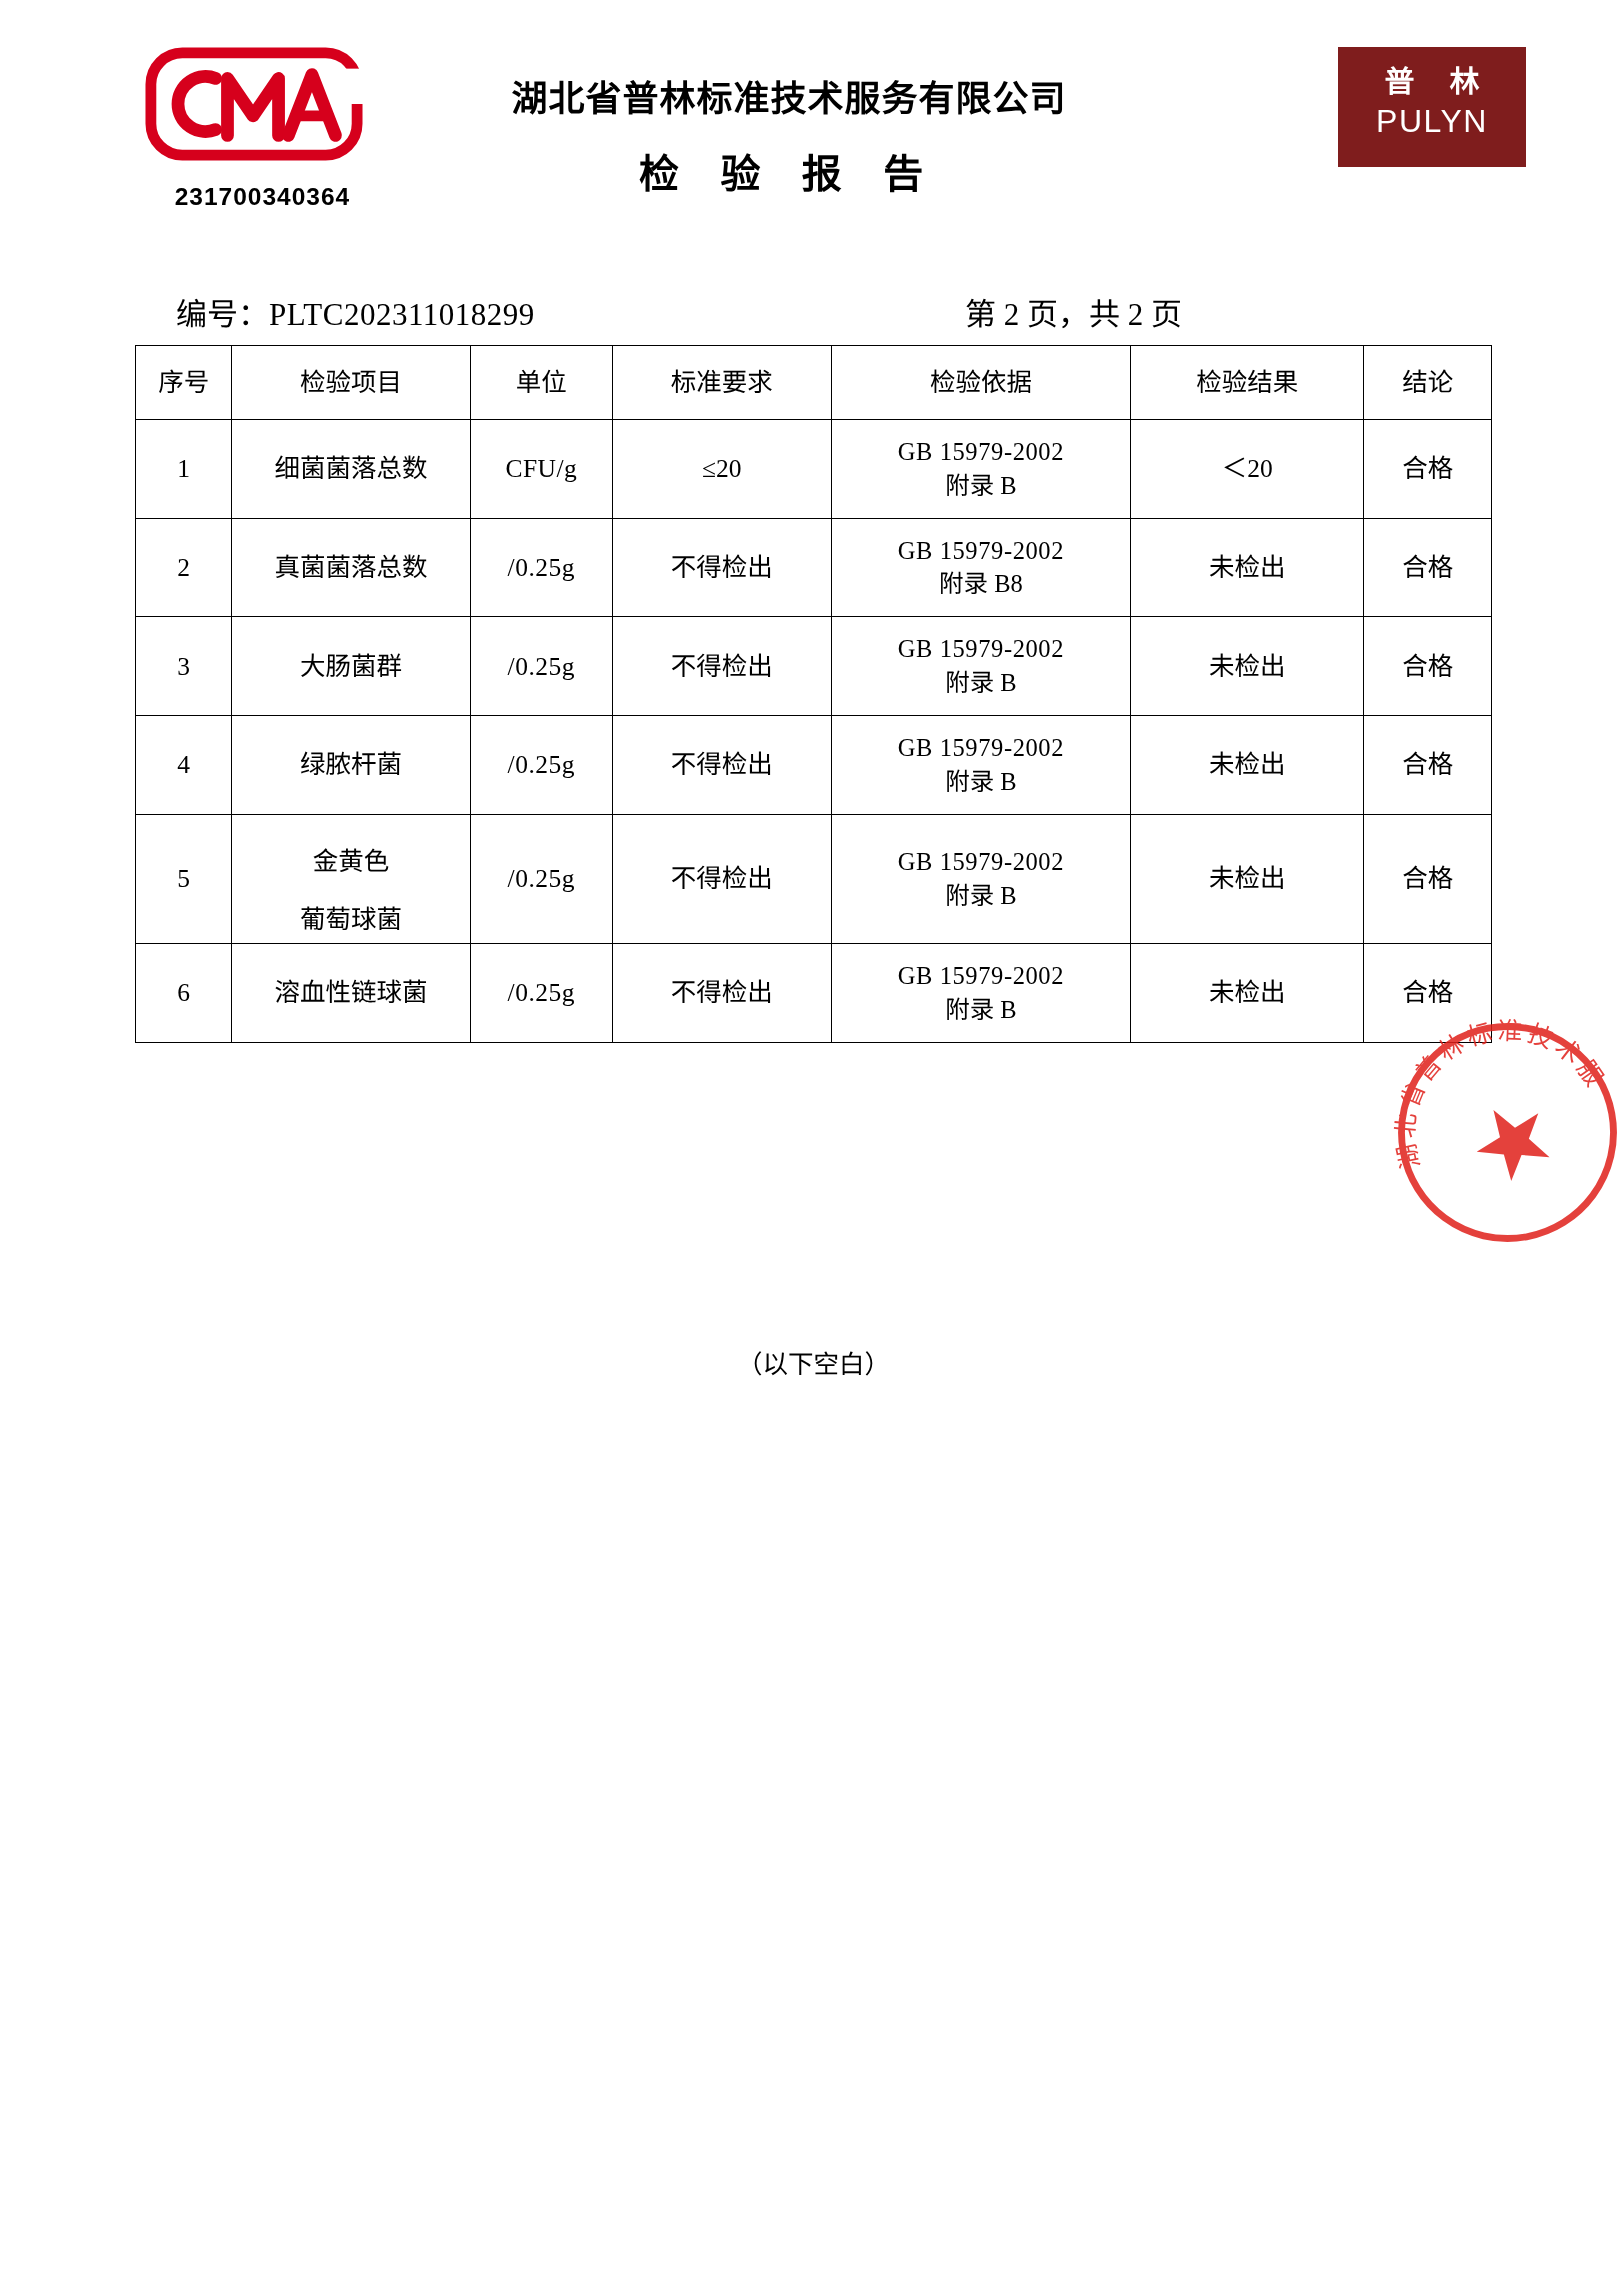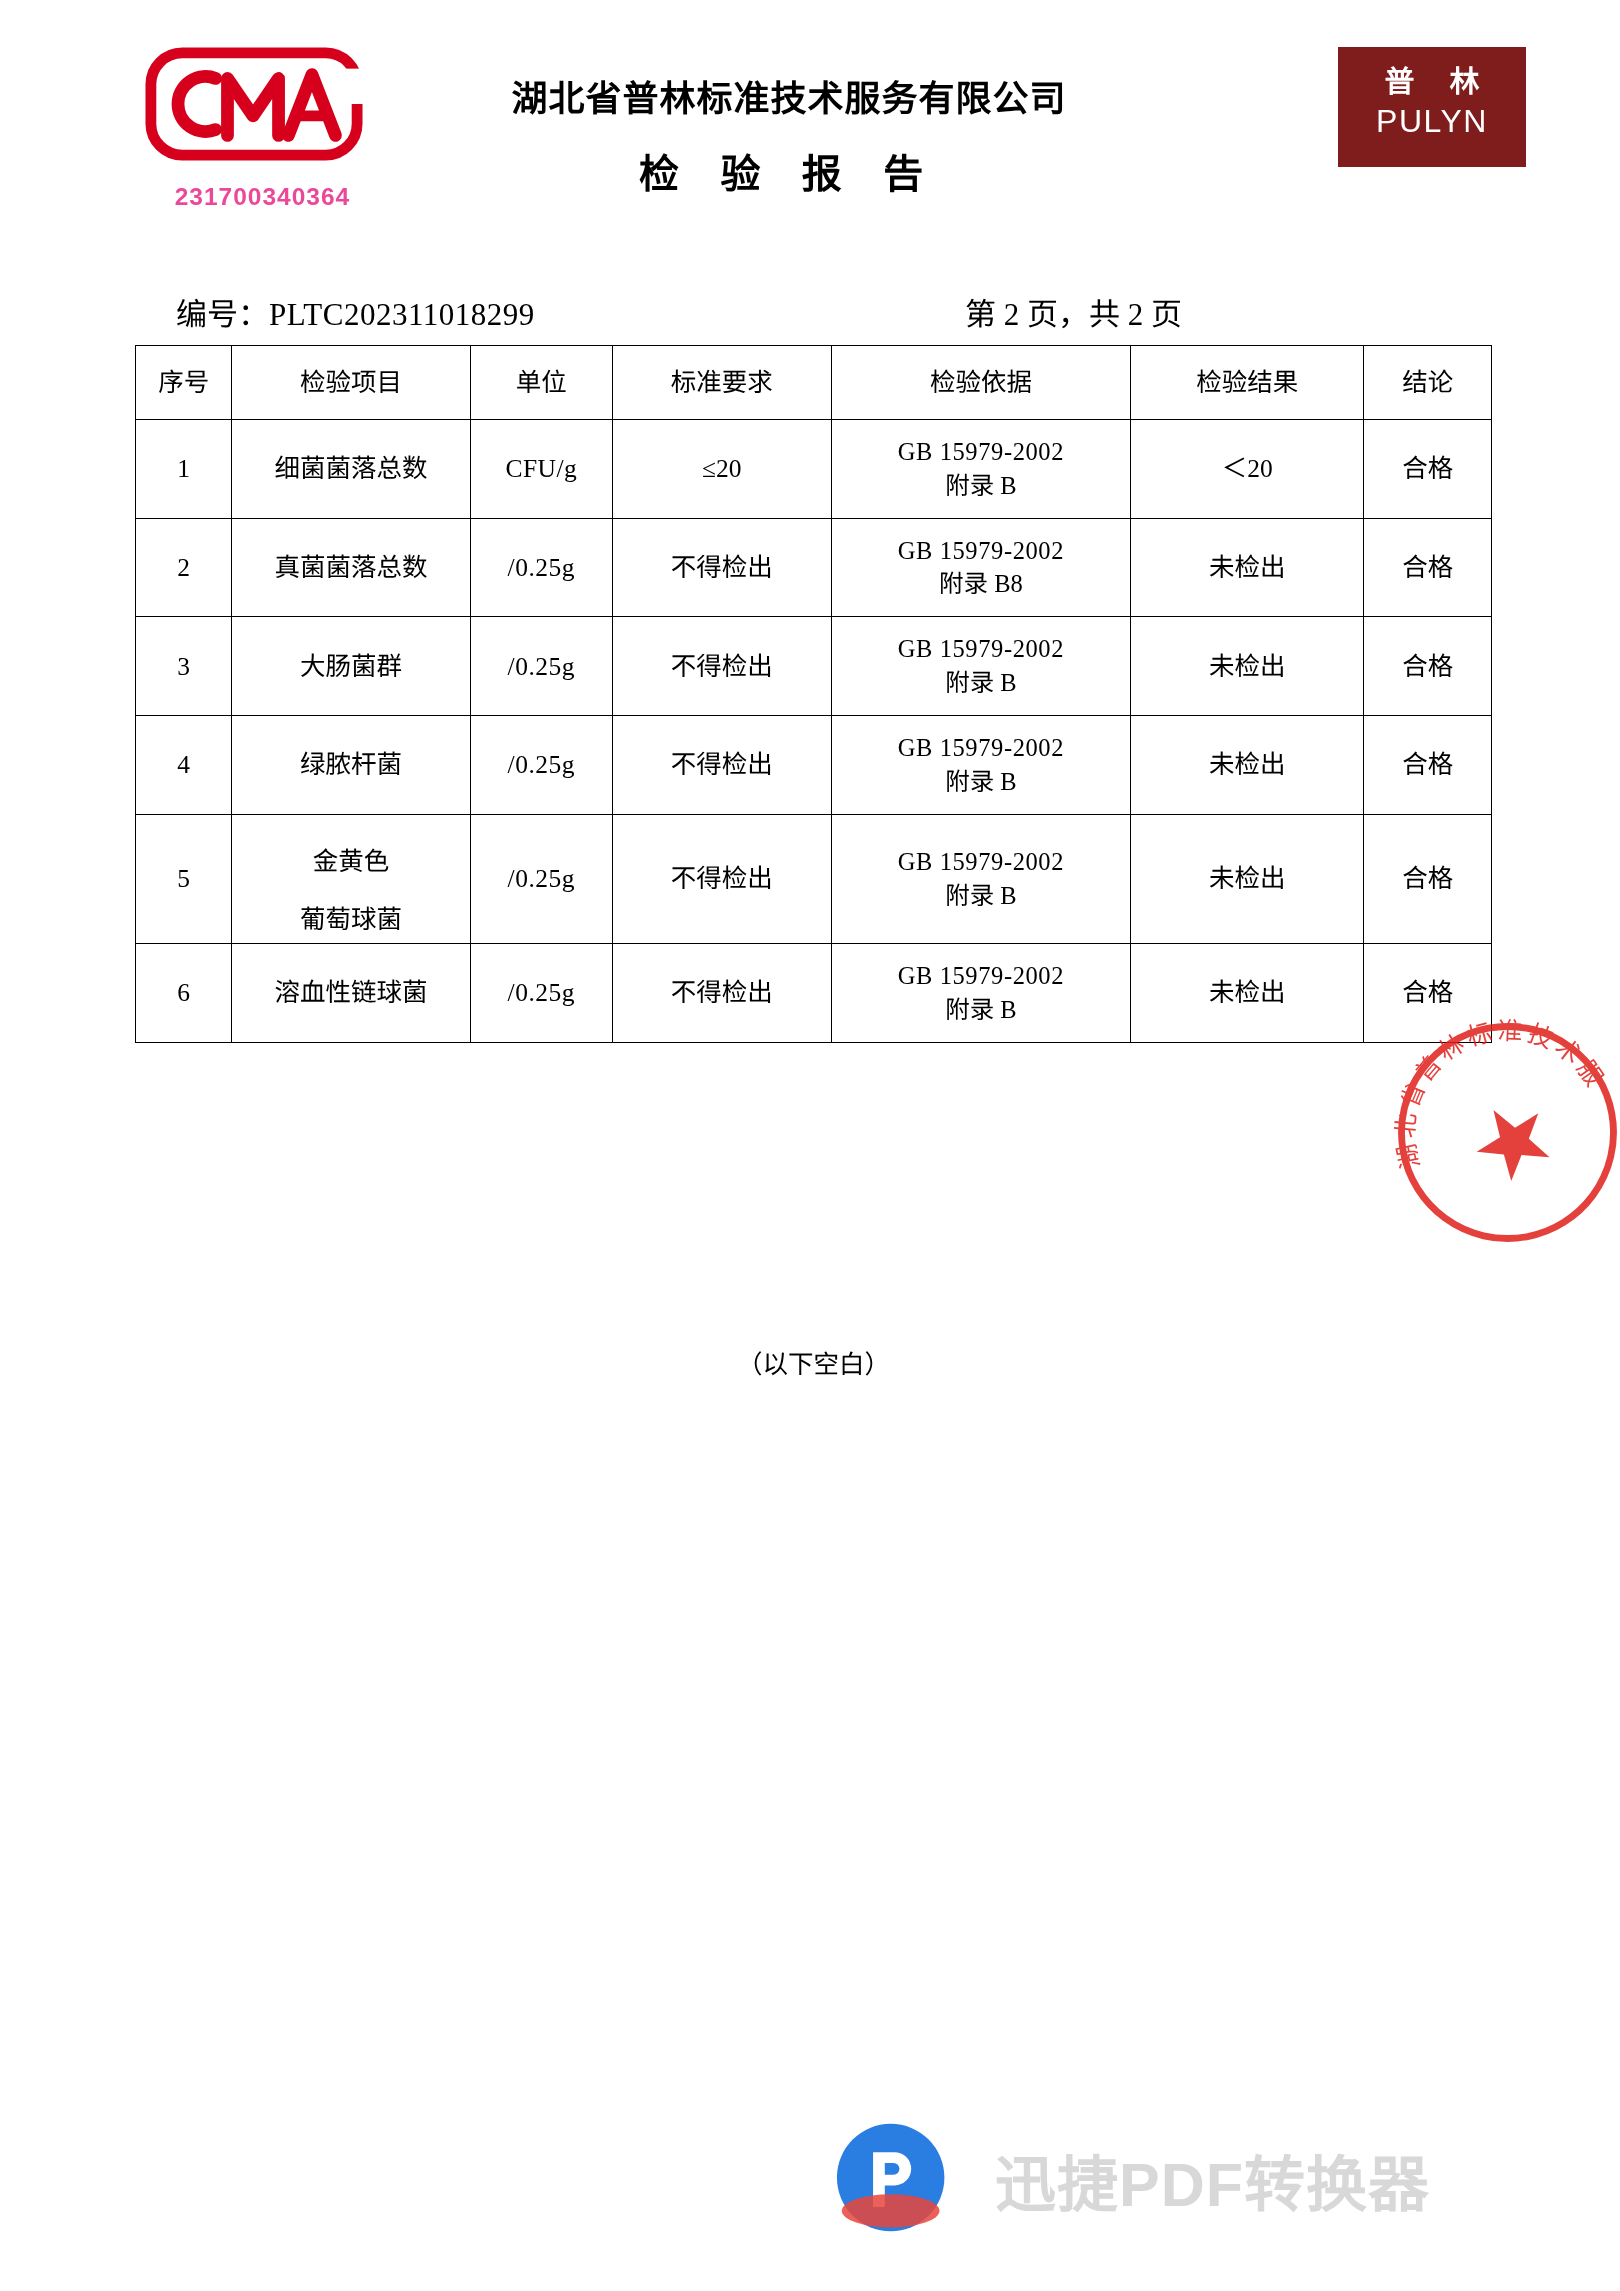--- a/index.html
+++ b/index.html
@@ -46,21 +46,21 @@
     width: 218px;
     height: 118px;
   }
   .cma-mark svg { display: block; }
   .cma-number {
     position: absolute;
     top: 159px;
     left: 145px;
     width: 235px;
     text-align: center;
-    color: #ec4899;
+    color: #000000;
     font-family: "Liberation Sans", sans-serif;
     font-size: 24.5px;
     letter-spacing: 1px;
     font-weight: bold;
   }
 
   .title-block {
     position: absolute;
     left: 392px;
     top: 45px;
@@ -400,24 +400,15 @@
       <g transform="rotate(-32 135 135)" opacity="0.85">
         <circle cx="135" cy="135" r="108" fill="none" stroke="#e0201b" stroke-width="7"></circle>
         <text font-family="Liberation Serif, serif" font-size="25" fill="#e0201b" letter-spacing="4">
           <textPath href="#sealArc" startOffset="6%">湖北省普林标准技术服务有限公司</textPath>
         </text>
         <path d="M135 108 l9 27 h28 l-22 17 8 27 -23-17 -23 17 8-27 -22-17 h28 z" fill="#e0201b"></path>
       </g>
     </svg>
   </div>
 
-  <div class="watermark">
-    <svg width="167" height="127" viewBox="0 0 170 130" xmlns="http://www.w3.org/2000/svg">
-      <circle cx="78" cy="62" r="55" fill="#2a7de1"></circle>
-      <path d="M78 7 a55 55 0 0 1 0 110 a40 40 0 0 0 0 -110 z" fill="#1a5fb4" opacity="0.35"></path>
-      <path d="M60 36 h22 a17 17 0 0 1 0 34 h-10 v22 h-12 z M72 47 v12 h9 a6 6 0 0 0 0 -12 z" fill="#ffffff"></path>
-      <ellipse cx="78" cy="96" rx="50" ry="17" fill="#e8453c" opacity="0.85"></ellipse>
-    </svg>
-    <div class="wm-text">迅捷PDF转换器</div>
-  </div>
 
 </div>
 
 
 </body></html>

